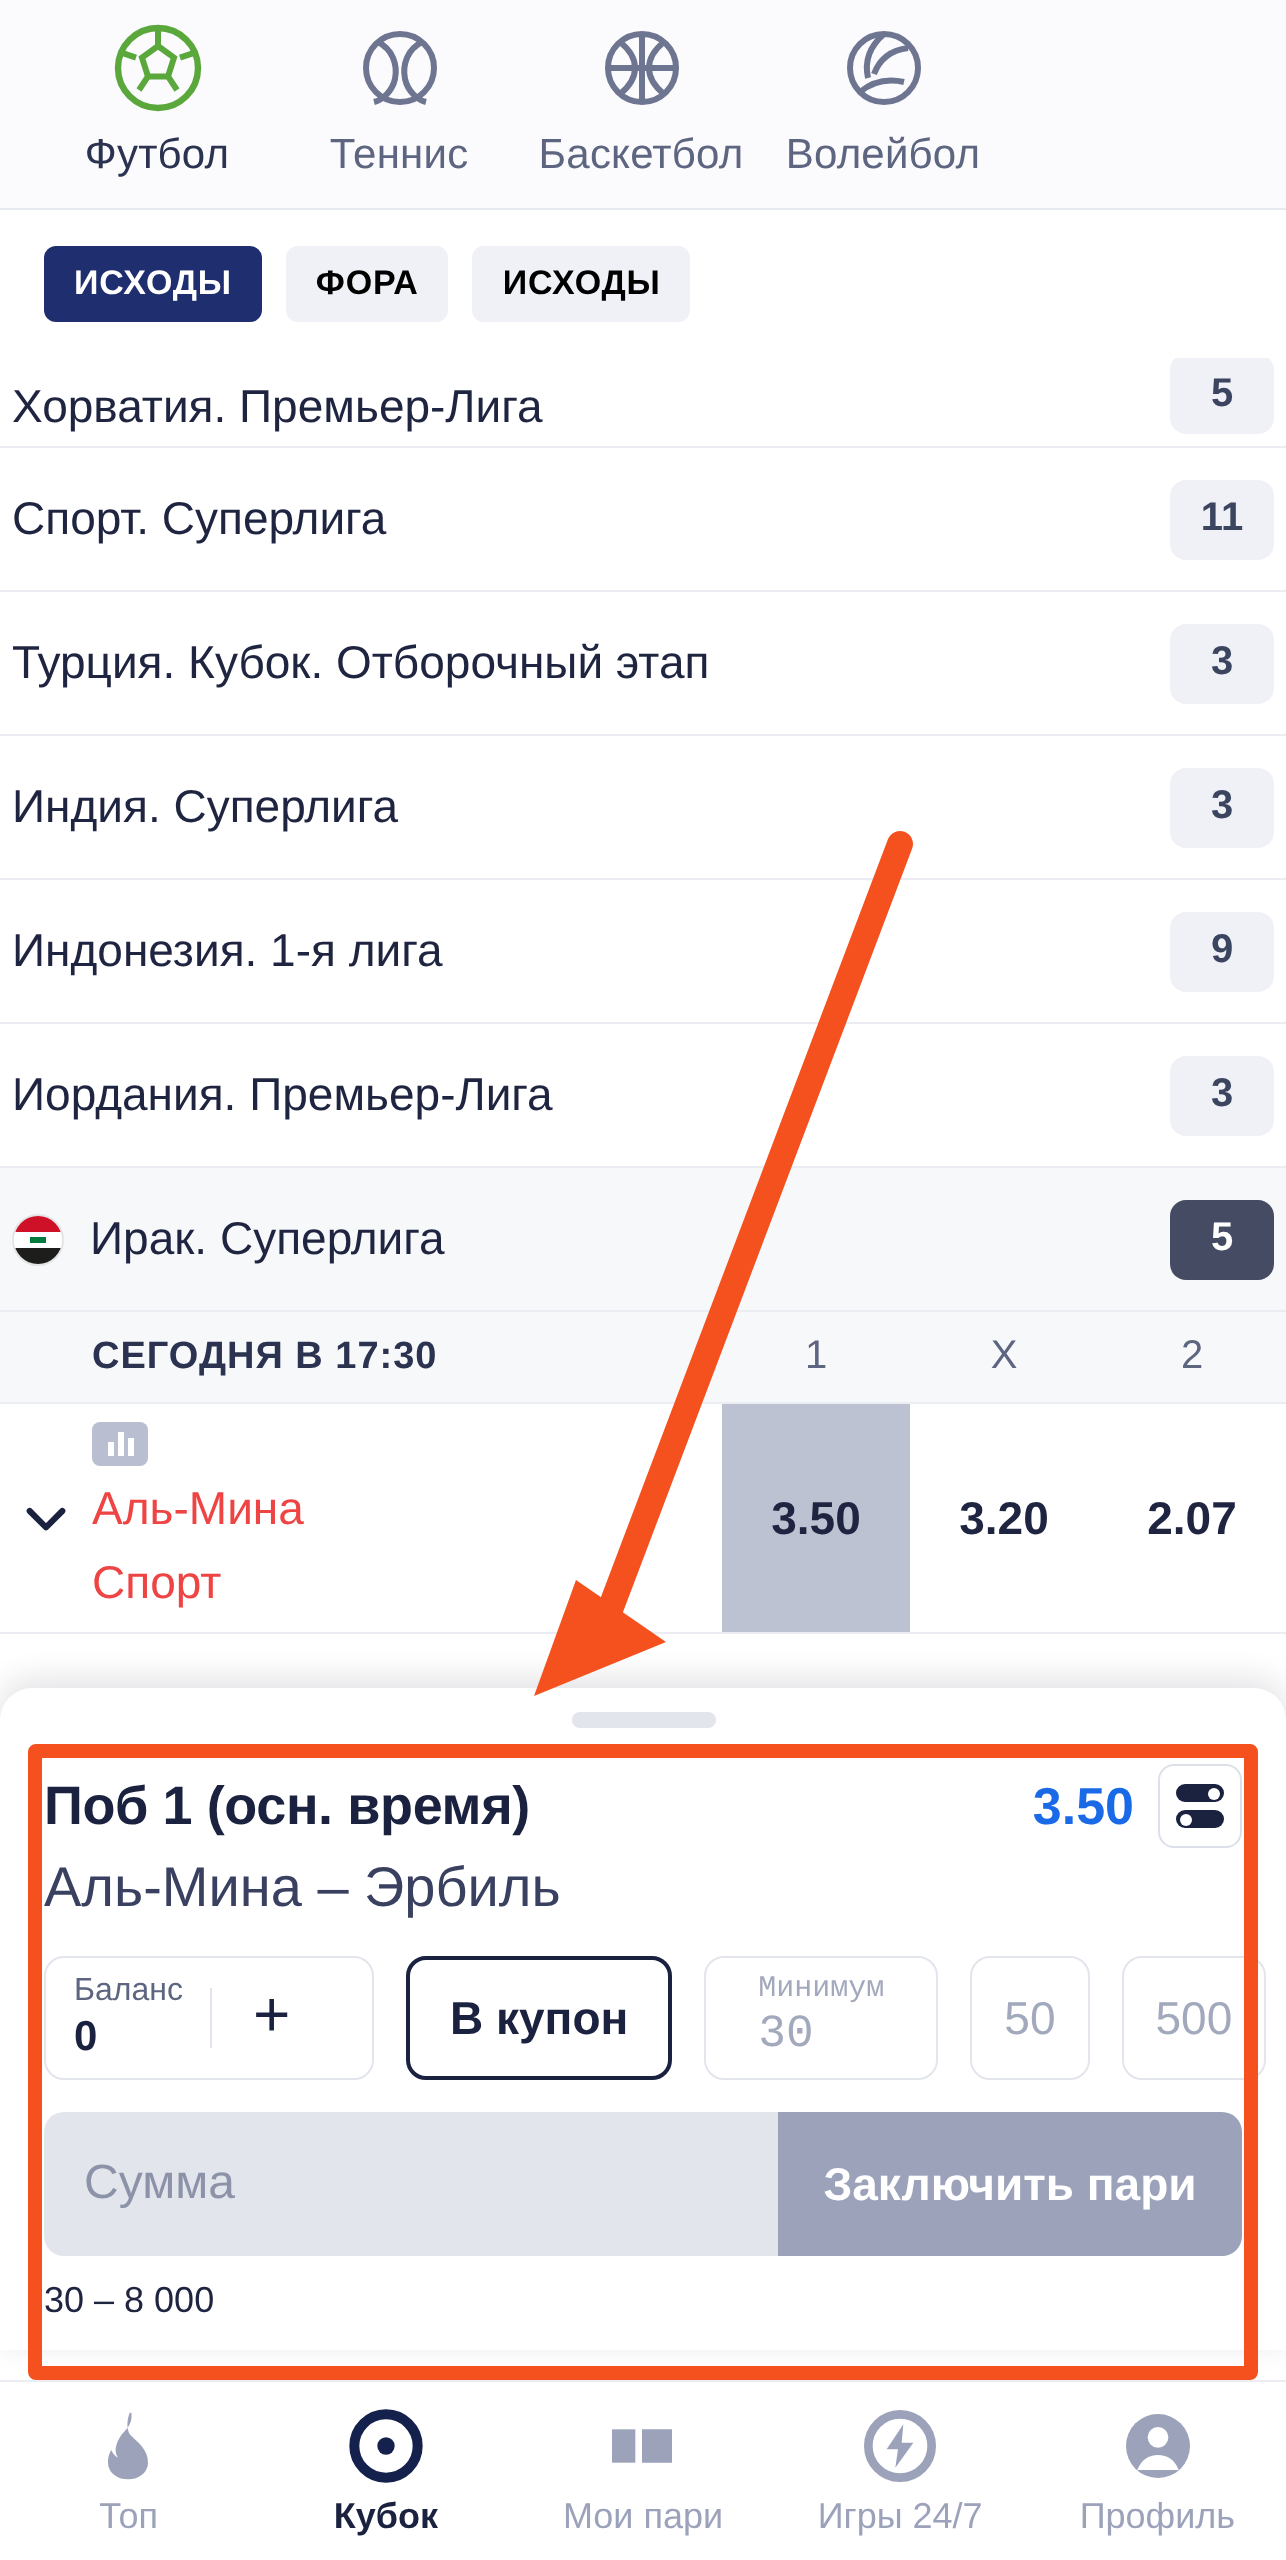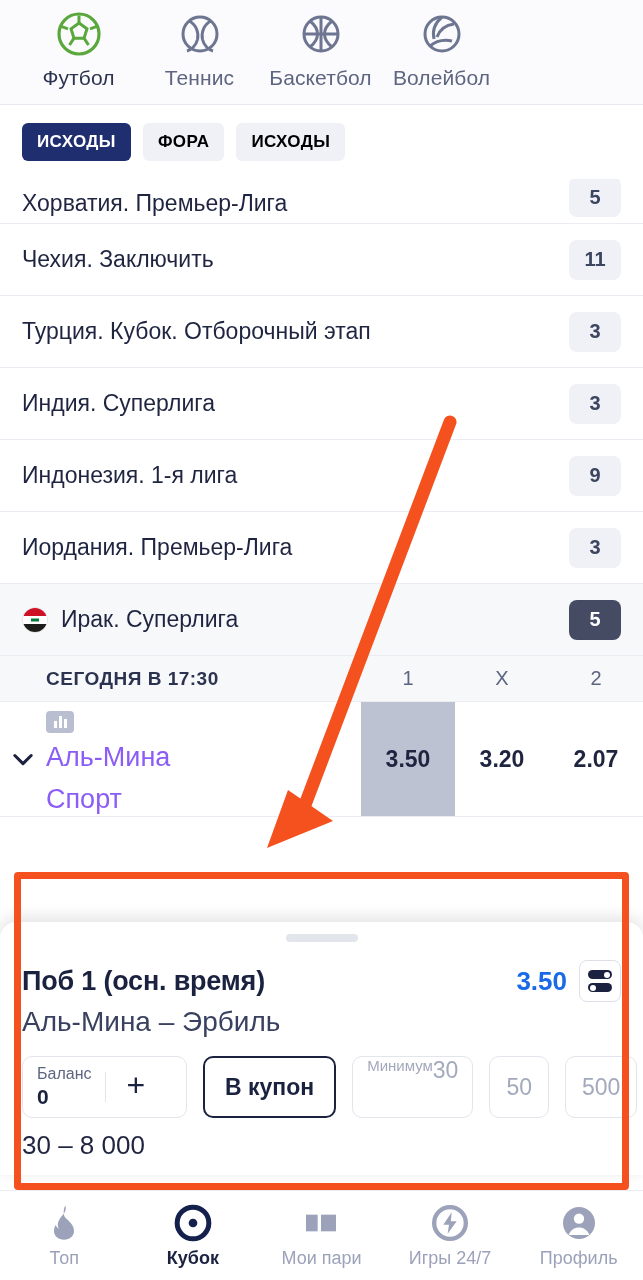--- a/index.html
+++ b/index.html
@@ -75,21 +75,21 @@
   .league-list {
     flex: 1 1 auto;
     overflow: hidden;
     background: #ffffff;
   }
   .league-row {
     height: 72px;
     border-bottom: 1px solid #ebedf2;
     display: flex;
     align-items: center;
-    padding: 0 22px;
+    padding: 0 6px;
   }
   .league-row.partial { height: 45px; align-items: flex-end; padding-bottom: 6px; }
   .league-row.highlight { background: #f7f8fa; }
   .flag-icon {
     width: 26px; height: 26px;
     border-radius: 50%;
     overflow: hidden;
     margin-right: 13px;
     flex: 0 0 26px;
     position: relative;
@@ -154,21 +154,21 @@
   }
   .match-info { flex: 1 1 auto; padding-top: 9px; }
   .stat-badge {
     width: 28px; height: 22px;
     border-radius: 4px;
     background: #b9bfd0;
     display: flex; align-items: flex-end; justify-content: center;
     gap: 2px; padding-bottom: 5px;
   }
   .stat-badge i { display: block; width: 3px; background: #ffffff; }
-  .team-name { font-size: 27px; color: #8b5cf6; margin-top: 6px; line-height: 1.35; }
+  .team-name { font-size: 23px; color: #ef4444; margin-top: 6px; line-height: 1.35; }
   .odds-cell {
     width: 94px; flex: 0 0 94px;
     display: flex; align-items: center; justify-content: center;
     font-size: 23px; font-weight: bold; color: #1f2540;
   }
   .odds-cell.selected { background: #bcc2d2; }
 
   
   .betslip {
     position: absolute;
@@ -218,36 +218,36 @@
     height: 62px; padding: 0 20px; border: 2px solid #1b2240; border-radius: 10px;
     display: flex; align-items: center; justify-content: center;
     font-size: 23px; font-weight: bold; color: #1b2240; background: #fff;
     white-space: nowrap;
   }
   .amt-box {
     height: 62px; border: 1px solid #e3e5ec; border-radius: 10px;
     display: flex; align-items: center; justify-content: center;
     font-size: 23px; color: #a3a9bd; padding: 0 16px; white-space: nowrap;
   }
-  .amt-box.min { flex-direction: row; align-items: flex-start; justify-content: center; padding: 0 14px; }
+  .amt-box.min { flex-direction: column; align-items: flex-start; justify-content: center; padding: 0 26px; font-family: Liberation Mono, monospace; }
   .amt-min-label { font-size: 15px; color: #a3a9bd; line-height: 1.2; }
   .amt-min-value { font-size: 23px; color: #a3a9bd; line-height: 1.2; }
 
   .stake-row { display: flex; margin-top: 16px; border-radius: 10px; overflow: hidden; }
   .stake-input {
     flex: 1 1 auto; height: 72px; background: #e3e5ec;
     display: flex; align-items: center; padding-left: 20px;
     font-size: 24px; color: #8c93a8;
   }
   .stake-btn {
     width: 232px; flex: 0 0 232px; height: 72px; background: #9ba2ba;
     display: flex; align-items: center; justify-content: center;
     font-size: 23px; font-weight: bold; color: #ffffff;
   }
-  .limits { font-size: 26px; color: #1f2540; margin-top: 12px; }
+  .limits { font-size: 18px; color: #1f2540; margin-top: 12px; }
 
   
   .anno-box {
     position: absolute;
     left: 14px; top: 872px;
     width: 615px; height: 318px;
     border: 7px solid #f4511e;
     border-radius: 4px;
     z-index: 20;
     pointer-events: none;
@@ -331,21 +331,21 @@
   </div>
 
   <div class="league-list">
 
     <div class="league-row partial">
       <div class="league-name">Хорватия. Премьер-Лига</div>
       <div class="league-count">5</div>
     </div>
 
     <div class="league-row">
-      <div class="league-name">Чехия. Заключить</div>
+      <div class="league-name">Спорт. Суперлига</div>
       <div class="league-count">11</div>
     </div>
 
     <div class="league-row">
       <div class="league-name">Турция. Кубок. Отборочный этап</div>
       <div class="league-count">3</div>
     </div>
 
     <div class="league-row">
       <div class="league-name">Индия. Суперлига</div>
@@ -437,20 +437,24 @@
         <div class="amt-box min">
           <div class="amt-min-label">Минимум</div>
           <div class="amt-min-value">30</div>
         </div>
 
         <div class="amt-box">50</div>
         <div class="amt-box">500</div>
         <div class="amt-box">1 000</div>
       </div>
 
+      <div class="stake-row">
+        <div class="stake-input">Сумма</div>
+        <div class="stake-btn">Заключить пари</div>
+      </div>
 
       <div class="limits">30 – 8 000</div>
     </div>
   </div>
 
   <svg class="anno-arrow" width="643" height="1280" viewBox="0 0 643 1280">
     <path d="M450 422 L297 826" stroke="#f4511e" stroke-width="13" fill="none" stroke-linecap="round"></path>
     <path d="M267 848 L288 790 L333 821 Z" fill="#f4511e"></path>
   </svg>
   <div class="anno-box"></div>

